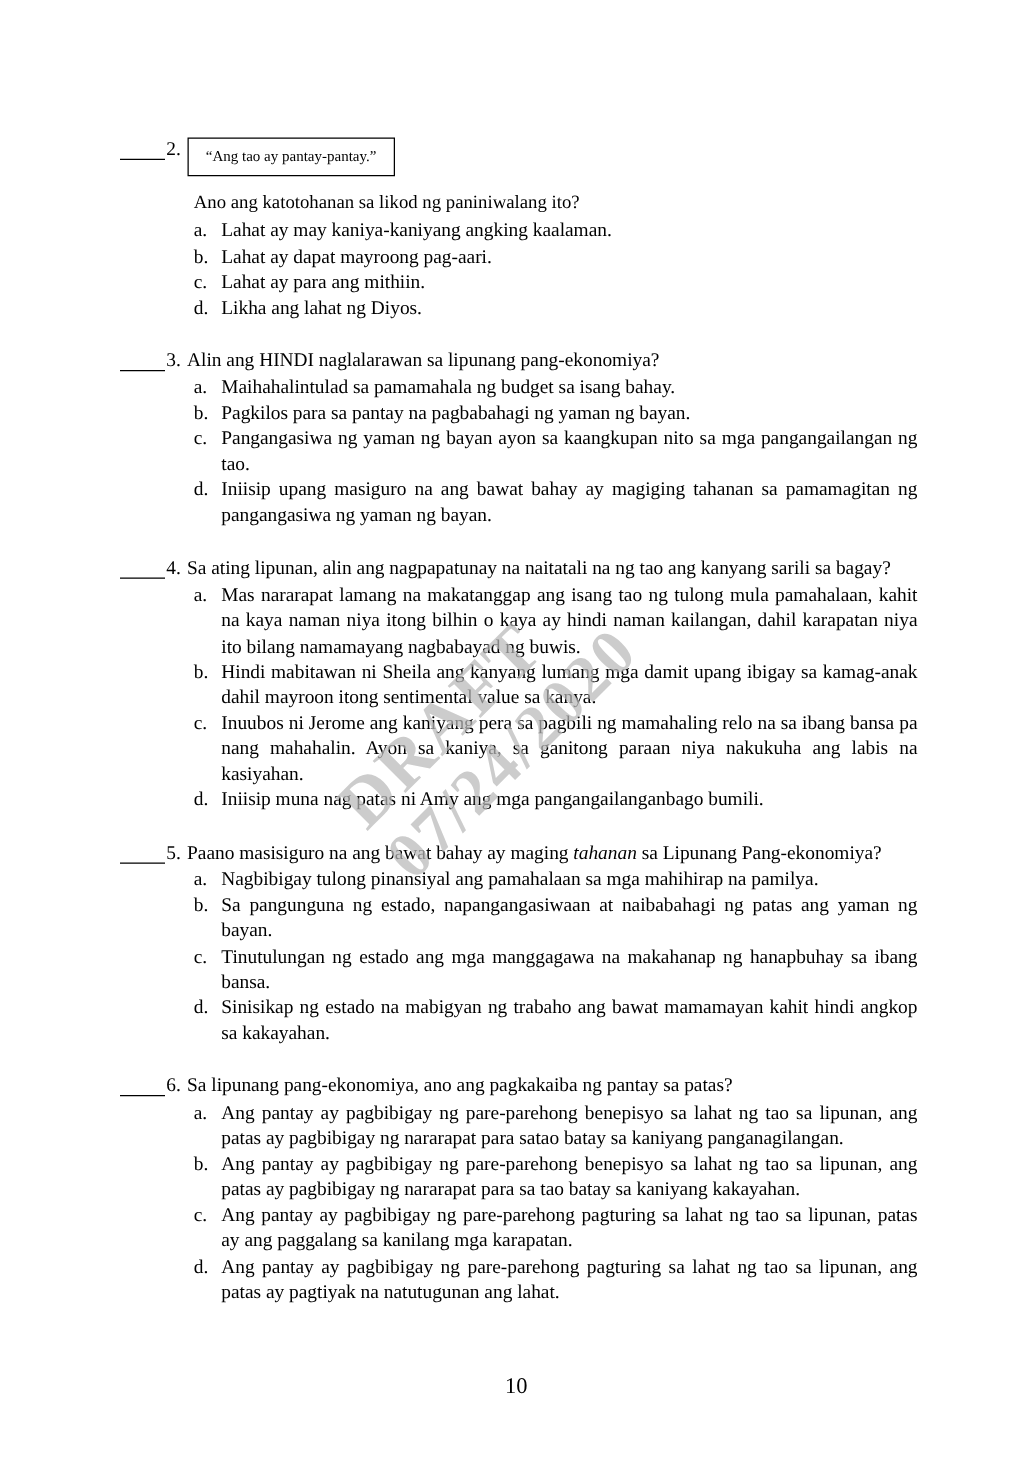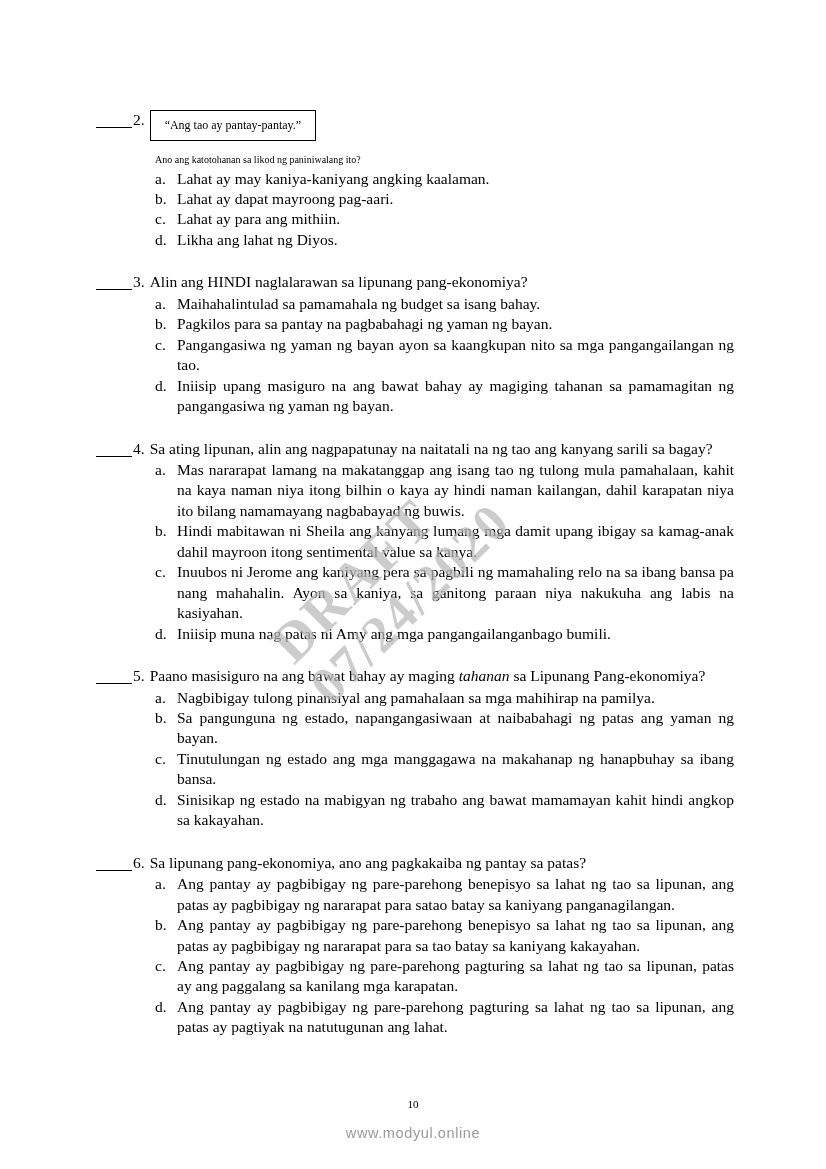--- a/index.html
+++ b/index.html
@@ -95,21 +95,21 @@
   .boxed {
     display: inline-block;
     border: 1.3px solid #000;
     padding: 7px 14px 8px 14px;
     font-size: 12px;
     line-height: 1.2;
     background: transparent;
   }
   .stem-after-box {
     margin: 12px 0 2px 18px;
-    font-size: 10px;
+    font-size: 15px;
     line-height: 1.32;
   }
   ol.choices {
     list-style: none;
     margin: 1px 0 0 0;
     padding: 0 0 0 18px;
   }
   ol.choices li {
     display: flex;
     align-items: flex-start;
@@ -133,21 +133,21 @@
   }
   em.it {
     font-style: italic;
   }
   .page-number {
     position: absolute;
     left: 0;
     right: 0;
     top: 1098px;
     text-align: center;
-    font-size: 11px;
+    font-size: 18px;
   }
   .site-url {
     position: absolute;
     left: 0;
     right: 0;
     top: 1125px;
     text-align: center;
     font-size: 14.5px;
     color: #9a9a9a;
     font-family: "Liberation Sans", sans-serif;
@@ -305,15 +305,14 @@
             <span class="lbl">d.</span>
             <span class="txt">Ang pantay ay pagbibigay ng pare-parehong pagturing sa lahat ng tao sa lipunan, ang patas ay pagtiyak na natutugunan ang lahat.</span>
           </li>
         </ol>
       </div>
     </div>
 
   </div>
 
   <div class="page-number">10</div>
-  <div class="site-url">www.modyul.online</div>
 
 </div>
 
 </body></html>

